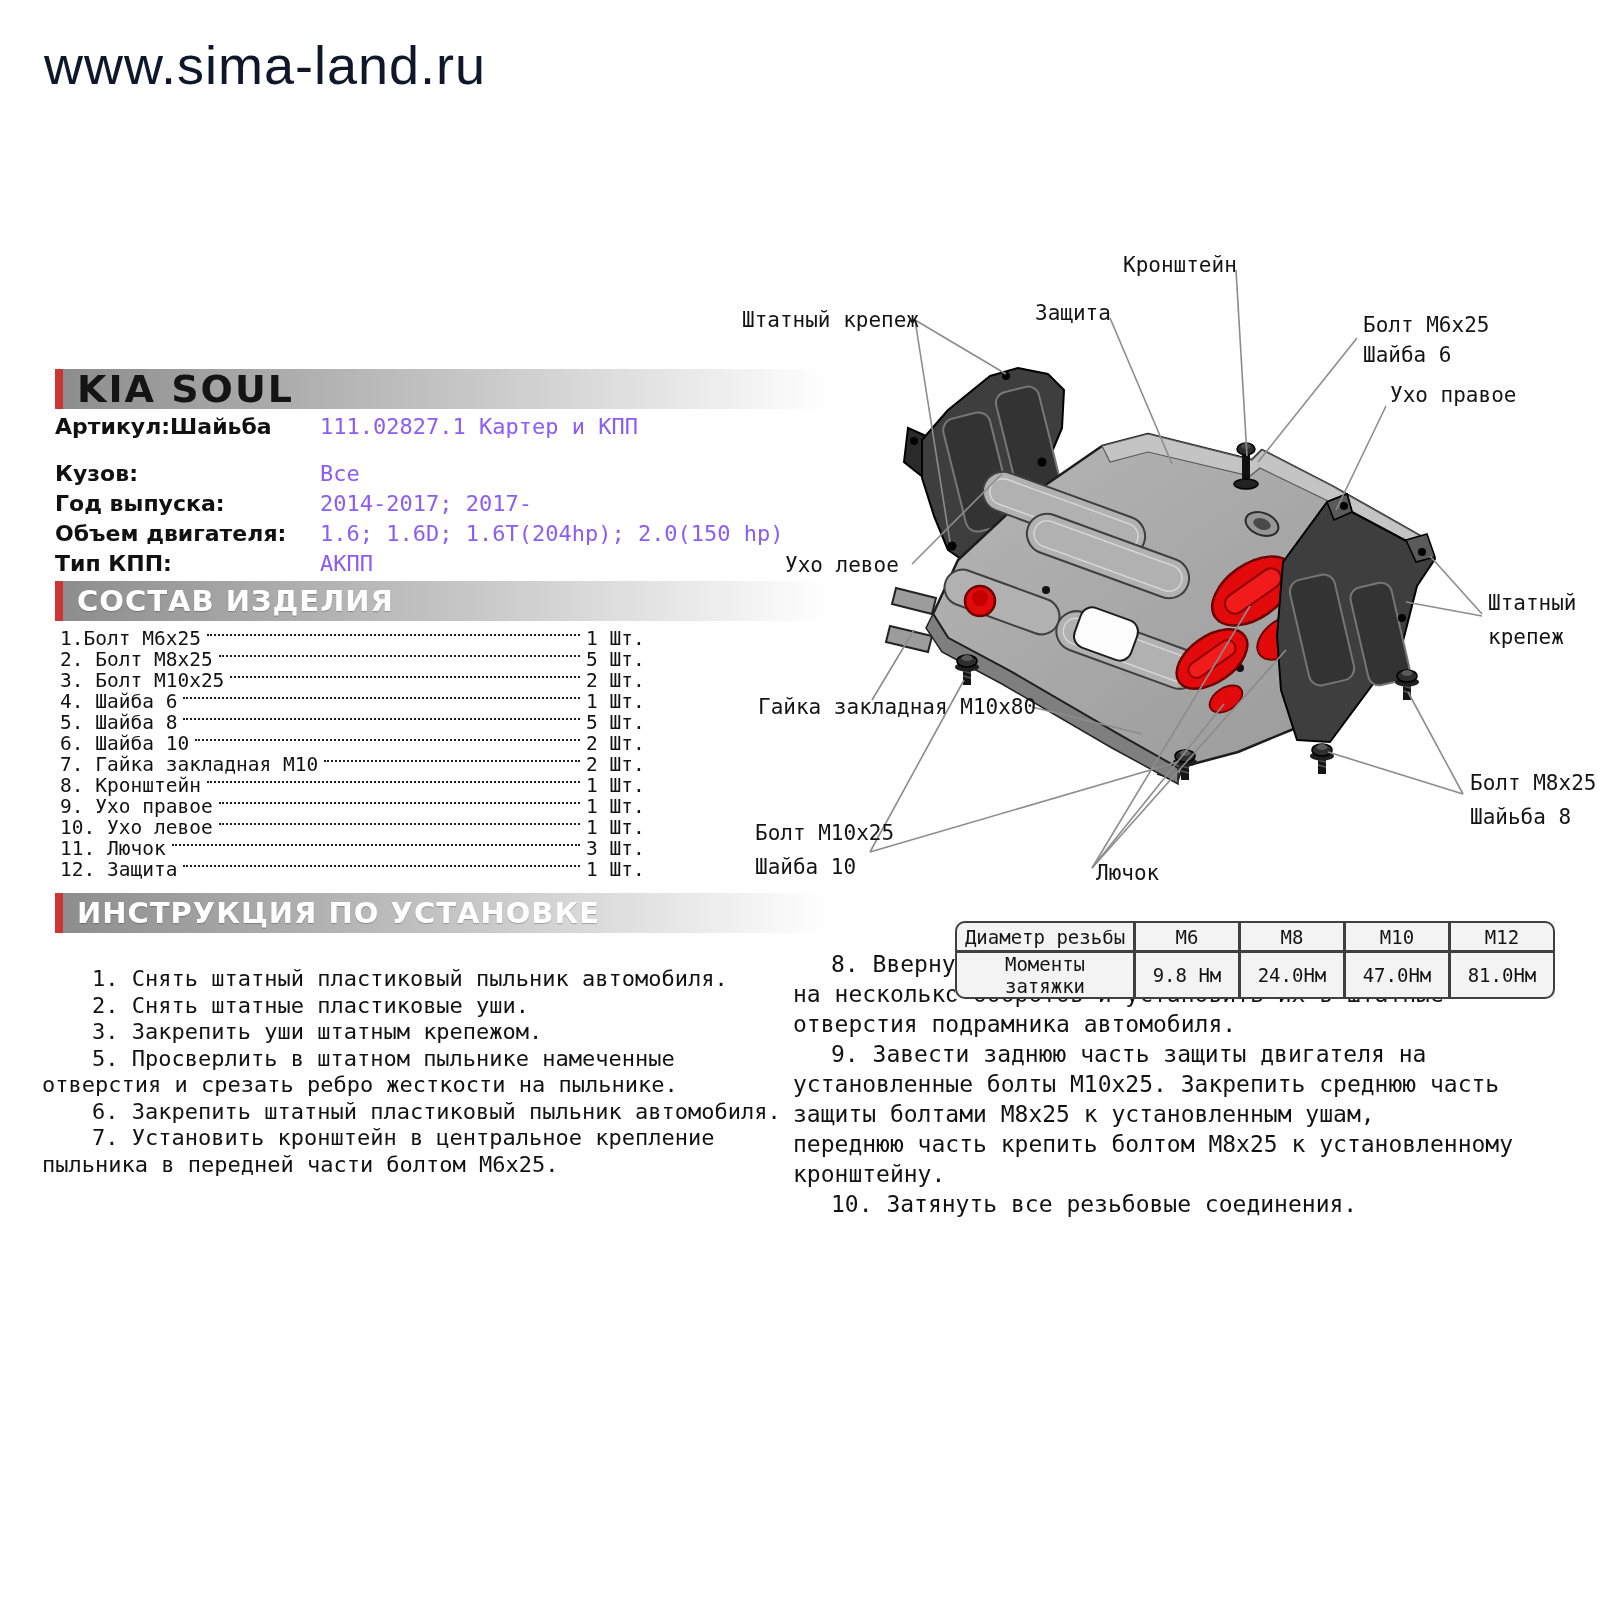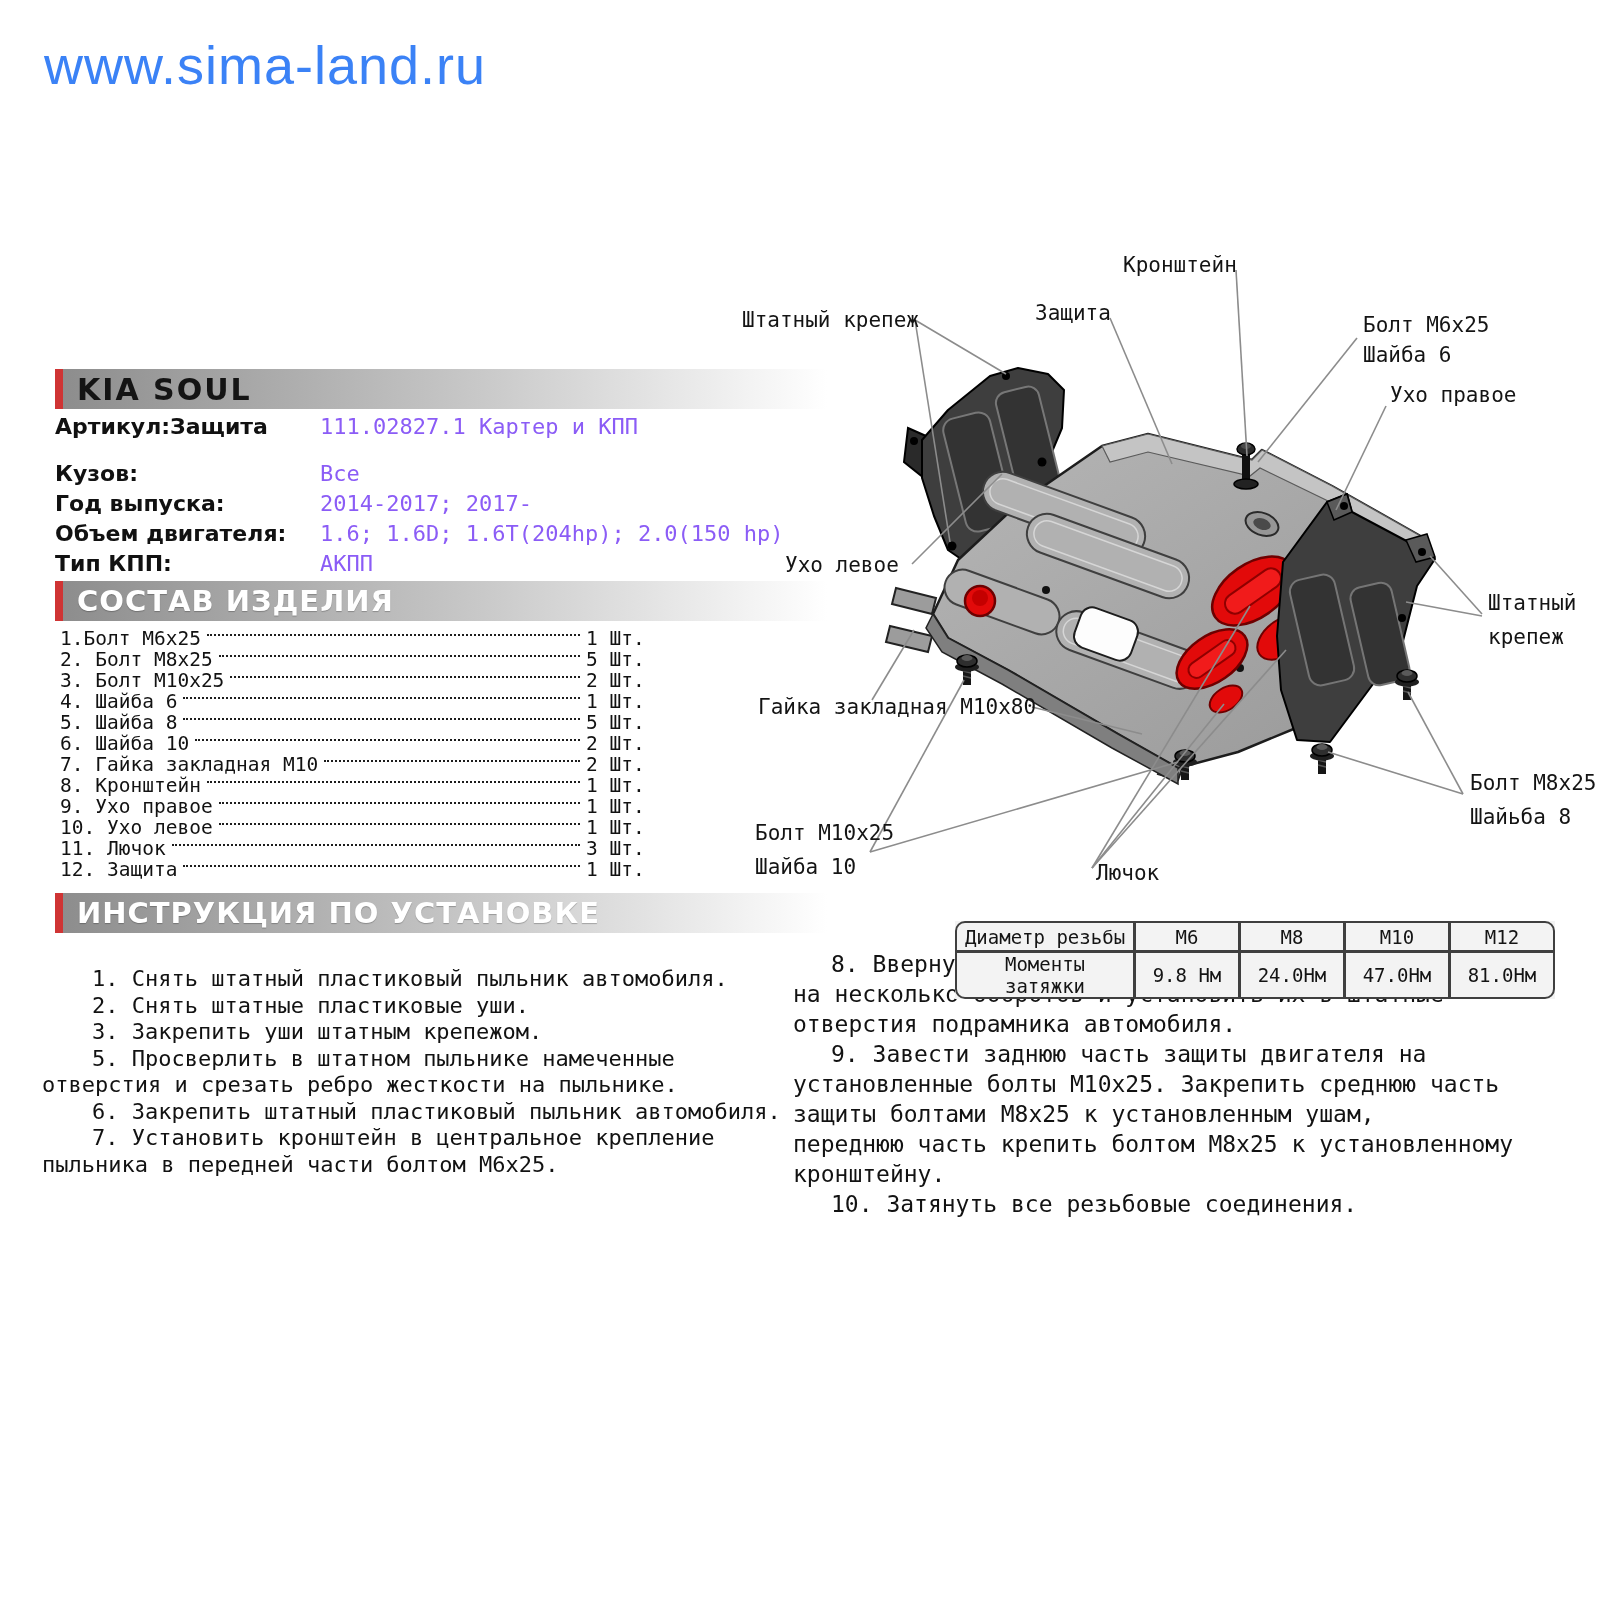--- a/index.html
+++ b/index.html
@@ -4,35 +4,35 @@
 <style>
   html,body{margin:0;padding:0;}
   body{
     width:1600px;height:1600px;position:relative;background:#ffffff;
     font-family:"DejaVu Sans Mono","Liberation Mono",monospace;
     color:#121212;overflow:hidden;
   }
   .watermark{
     position:absolute;left:44px;top:34px;
     font-family:"Liberation Sans",sans-serif;
-    font-size:54px;color:#3b82f6;letter-spacing:1px;
+    font-size:54px;color:#0f172a;letter-spacing:1px;
   }
   
   .bar{
     position:absolute;left:55px;width:772px;height:40px;
     background:linear-gradient(to right,#8d8d8d 0%,#c9c9c9 55%,#f9f9f9 95%,#ffffff 100%);
     border-left:8px solid #cf3434;
     display:flex;align-items:center;box-sizing:border-box;padding-left:14px;
   }
   .bar span{
     font-family:"DejaVu Sans","Liberation Sans",sans-serif;
     font-weight:bold;white-space:nowrap;
   }
   #title-bar{top:369px;}
-  #title-bar span{font-size:30px;color:#141414;letter-spacing:2px;}
+  #title-bar span{font-size:38px;color:#141414;letter-spacing:2px;}
   #parts-bar{top:581px;}
   #instr-bar{top:893px;}
   .section-bar span{font-size:29px;color:#ffffff;letter-spacing:1px;text-shadow:0 1px 1px rgba(0,0,0,.25);}
   #specs{position:absolute;left:55px;top:412px;width:780px;}
   .spec-row{display:flex;font-size:22px;line-height:30px;}
   .spec-row:first-child{margin-bottom:17px;}
   .spec-label{
     width:265px;font-family:"DejaVu Sans","Liberation Sans",sans-serif;
     font-weight:bold;color:#111;
   }
@@ -74,21 +74,21 @@
 <body>
 
 <div class="watermark">www.sima-land.ru</div>
 
 <div class="bar" id="title-bar">
   <span>KIA SOUL</span>
 </div>
 
 <div id="specs">
     <div class="spec-row">
-      <span class="spec-label">Артикул:Защита</span>
+      <span class="spec-label">Артикул:Шайьба</span>
       <span class="spec-value">111.02827.1 Картер и КПП</span>
     </div>
     <div class="spec-row">
       <span class="spec-label">Кузов:</span>
       <span class="spec-value">Все</span>
     </div>
     <div class="spec-row">
       <span class="spec-label">Год выпуска:</span>
       <span class="spec-value">2014-2017; 2017-</span>
     </div>

